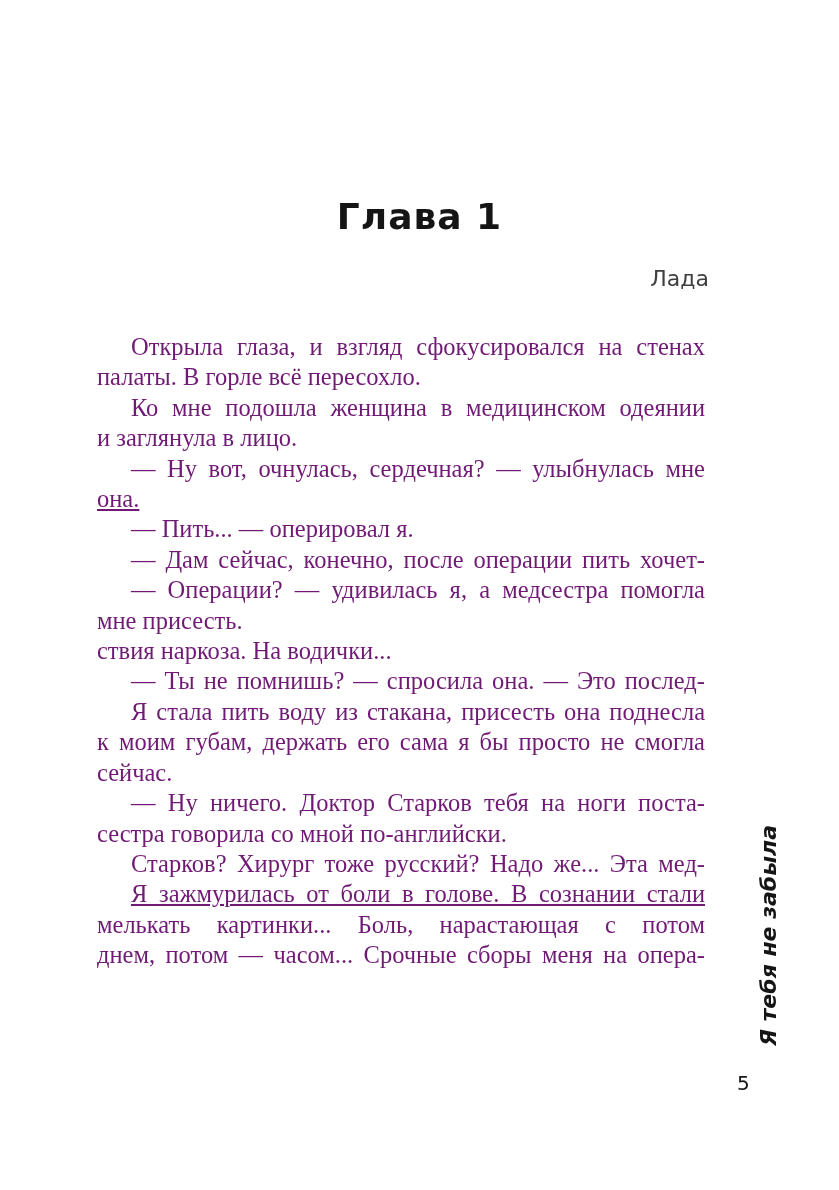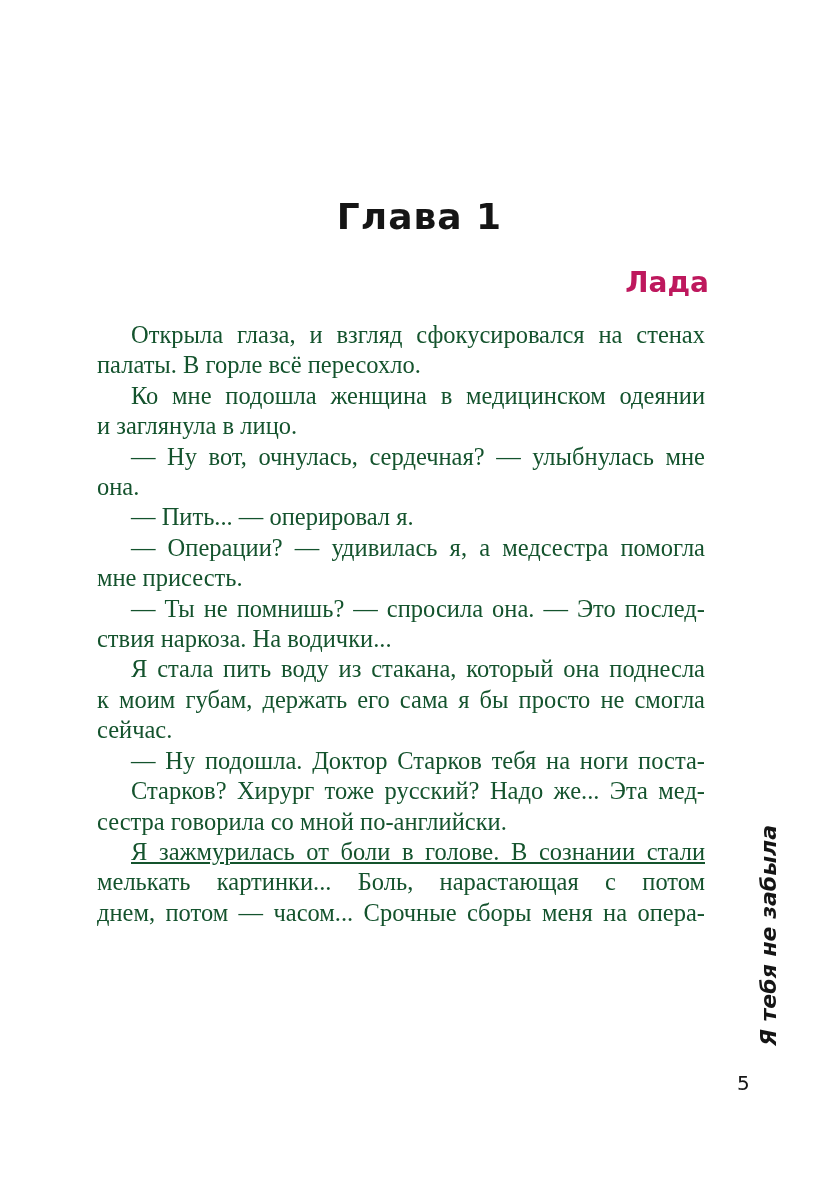--- a/index.html
+++ b/index.html
@@ -5,26 +5,26 @@
   html, body { margin: 0; padding: 0; background: #ffffff; }
   body { width: 839px; height: 1190px; position: relative; overflow: hidden; }
   .page { position: absolute; left: 0; top: 0; width: 839px; height: 1179px; background: #ffffff; color: #1c1c1c; }
   .chapter-title {
     position: absolute; left: 0; width: 839px; top: 196px; text-align: center;
     font-family: "DejaVu Sans", sans-serif; font-weight: bold; font-size: 36px; letter-spacing: 1px;
     color: #151515;
   }
   .pov-name {
     position: absolute; right: 130px; top: 266px;
-    font-family: "DejaVu Sans", sans-serif; font-weight: bold; font-size: 28px; color: #be185d;
+    font-family: "DejaVu Sans", sans-serif; font-weight: normal; font-size: 22px; color: #404040;
   }
   .body-text {
-    position: absolute; left: 131px; top: 320px; width: 574px;
+    position: absolute; left: 131px; top: 332px; width: 574px;
     font-family: "Liberation Serif", "DejaVu Serif", serif; font-size: 24.5px; line-height: 30.4px;
-    color: #14532d; text-align: justify;
+    color: #701a75; text-align: justify;
   }
   .body-text .line { display: block; text-align: justify; text-align-last: justify; white-space: nowrap; }
   .body-text .line.last { text-align-last: left; }
   .running-head {
     position: absolute; left: 756px; top: 1046px; transform-origin: 0 0; transform: rotate(-90deg);
     font-family: "DejaVu Sans", sans-serif; font-weight: bold; font-style: italic; font-size: 22px;
     white-space: nowrap; color: #151515; width: 250px;
   }
   .page-number {
     position: absolute; left: 737px; top: 1071px; font-family: "DejaVu Sans", sans-serif;
@@ -37,32 +37,33 @@
 <div class="page">
   <div class="chapter-title">Глава 1</div>
   <div class="pov-name">Лада</div>
 
   <div class="body-text">
     <span class="line" style="text-indent: 0px; padding-left: 0px;">Открыла глаза, и взгляд сфокусировался на стенах</span>
     <span class="line last" style="margin-left: -34px;">палаты. В горле всё пересохло.</span>
     <span class="line" style="text-indent: 0px; padding-left: 0px;">Ко мне подошла женщина в медицинском одеянии</span>
     <span class="line last" style="margin-left: -34px;">и заглянула в лицо.</span>
     <span class="line" style="text-indent: 0px; padding-left: 0px;">— Ну вот, очнулась, сердечная? — улыбнулась мне</span>
-    <span class="line last" style="margin-left: -34px;">она.</span>
+    <span class="line last" style="margin-left: -34px; text-decoration: underline;">она.</span>
     <span class="line last" style="text-indent: 0px; padding-left: 0px;">— Пить... — оперировал я.</span>
+    <span class="line" style="text-indent: 0px; padding-left: 0px;">— Дам сейчас, конечно, после операции пить хочет-</span>
     <span class="line" style="text-indent: 0px; padding-left: 0px;">— Операции? — удивилась я, а медсестра помогла</span>
     <span class="line last" style="margin-left: -34px;">мне присесть.</span>
+    <span class="line last" style="margin-left: -34px;">ствия наркоза. На водички...</span>
     <span class="line" style="text-indent: 0px; padding-left: 0px;">— Ты не помнишь? — спросила она. — Это послед-</span>
-    <span class="line last" style="margin-left: -34px;">ствия наркоза. На водички...</span>
-    <span class="line" style="text-indent: 0px; padding-left: 0px;">Я стала пить воду из стакана, который она поднесла</span>
+    <span class="line" style="text-indent: 0px; padding-left: 0px;">Я стала пить воду из стакана, присесть она поднесла</span>
     <span class="line" style="margin-left: -34px;">к моим губам, держать его сама я бы просто не смогла</span>
     <span class="line last" style="margin-left: -34px;">сейчас.</span>
-    <span class="line" style="text-indent: 0px; padding-left: 0px;">— Ну подошла. Доктор Старков тебя на ноги поста-</span>
+    <span class="line" style="text-indent: 0px; padding-left: 0px;">— Ну ничего. Доктор Старков тебя на ноги поста-</span>
+    <span class="line last" style="margin-left: -34px;">сестра говорила со мной по-английски.</span>
     <span class="line" style="text-indent: 0px; padding-left: 0px;">Старков? Хирург тоже русский? Надо же... Эта мед-</span>
-    <span class="line last" style="margin-left: -34px;">сестра говорила со мной по-английски.</span>
     <span class="line" style="text-indent: 0px; padding-left: 0px; text-decoration: underline;">Я зажмурилась от боли в голове. В сознании стали</span>
     <span class="line" style="margin-left: -34px;">мелькать картинки... Боль, нарастающая с потом</span>
     <span class="line" style="margin-left: -34px;">днем, потом — часом... Срочные сборы меня на опера-</span>
   </div>
 
   <div class="running-head">Я тебя не забыла</div>
   <div class="page-number">5</div>
 </div>
 
 </body></html>

